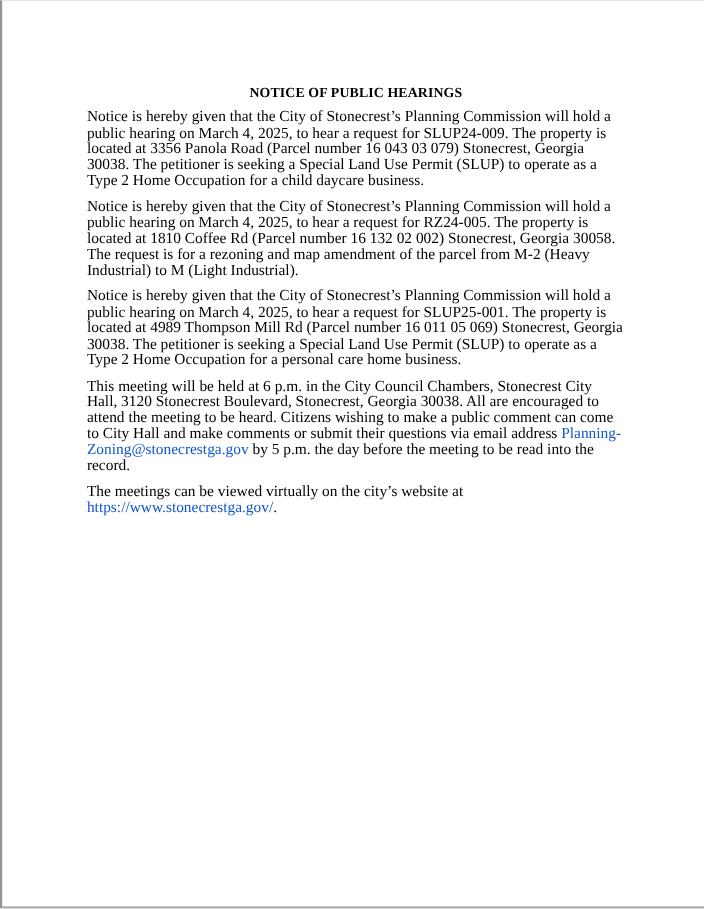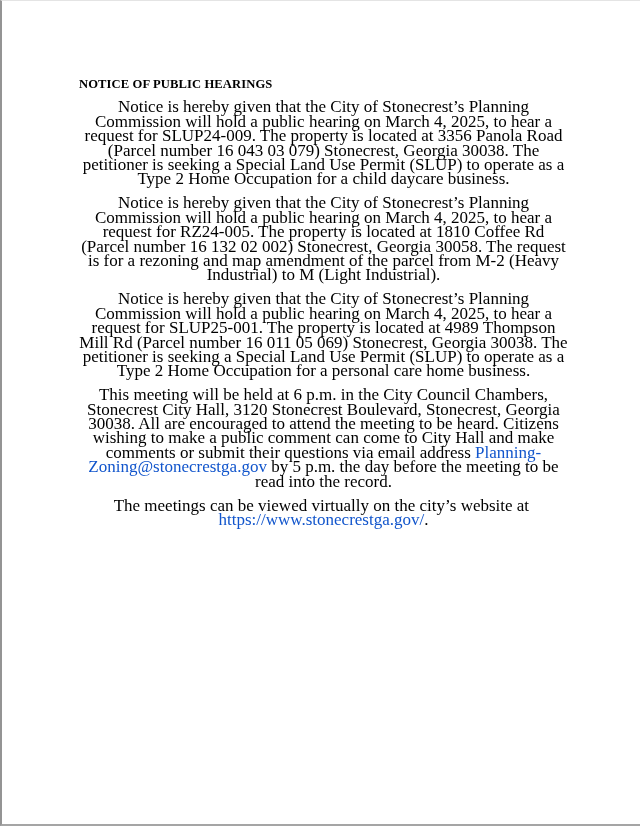--- a/index.html
+++ b/index.html
@@ -22,30 +22,30 @@
   }
   .content {
     position: absolute;
     top: 76px;
     left: 77px;
     width: 489px;
   }
   .doc-title {
     font-size: 12.6px;
     font-weight: bold;
-    text-align: left;
+    text-align: center;
     line-height: 14.4px;
     margin: 0 0 9px 0;
     letter-spacing: 0.1px;
   }
   .para {
-    font-size: 17px;
+    font-size: 14px;
     line-height: 14.4px;
     margin: 0 0 9.5px 0;
-    text-align: center;
+    text-align: left;
   }
   .doc-link {
     cursor: pointer;
   }
 </style>
 </head>
 <body>
 
 <div class="page">
   <div class="content">

